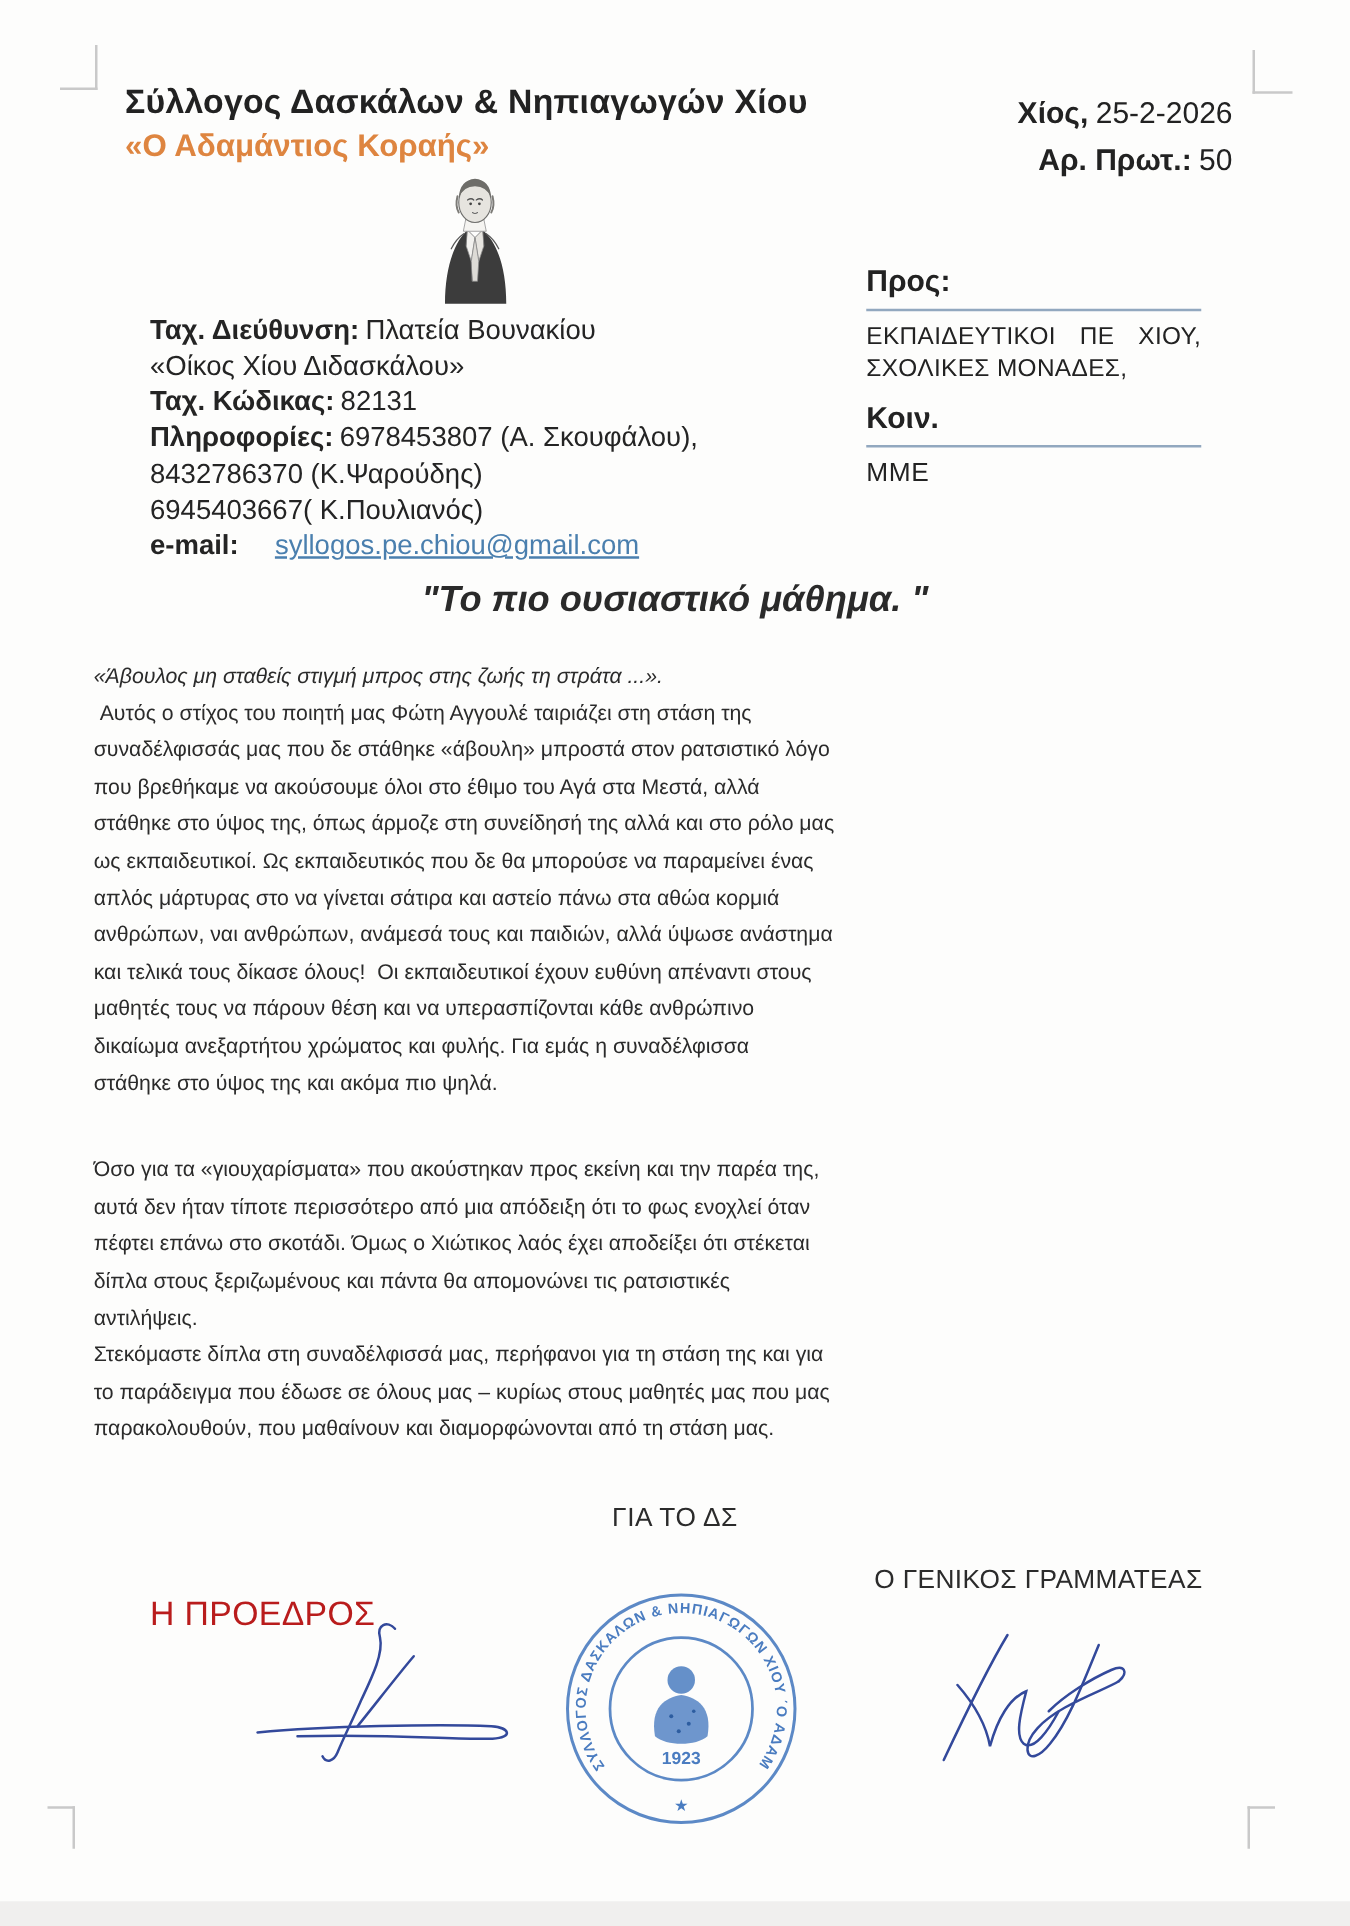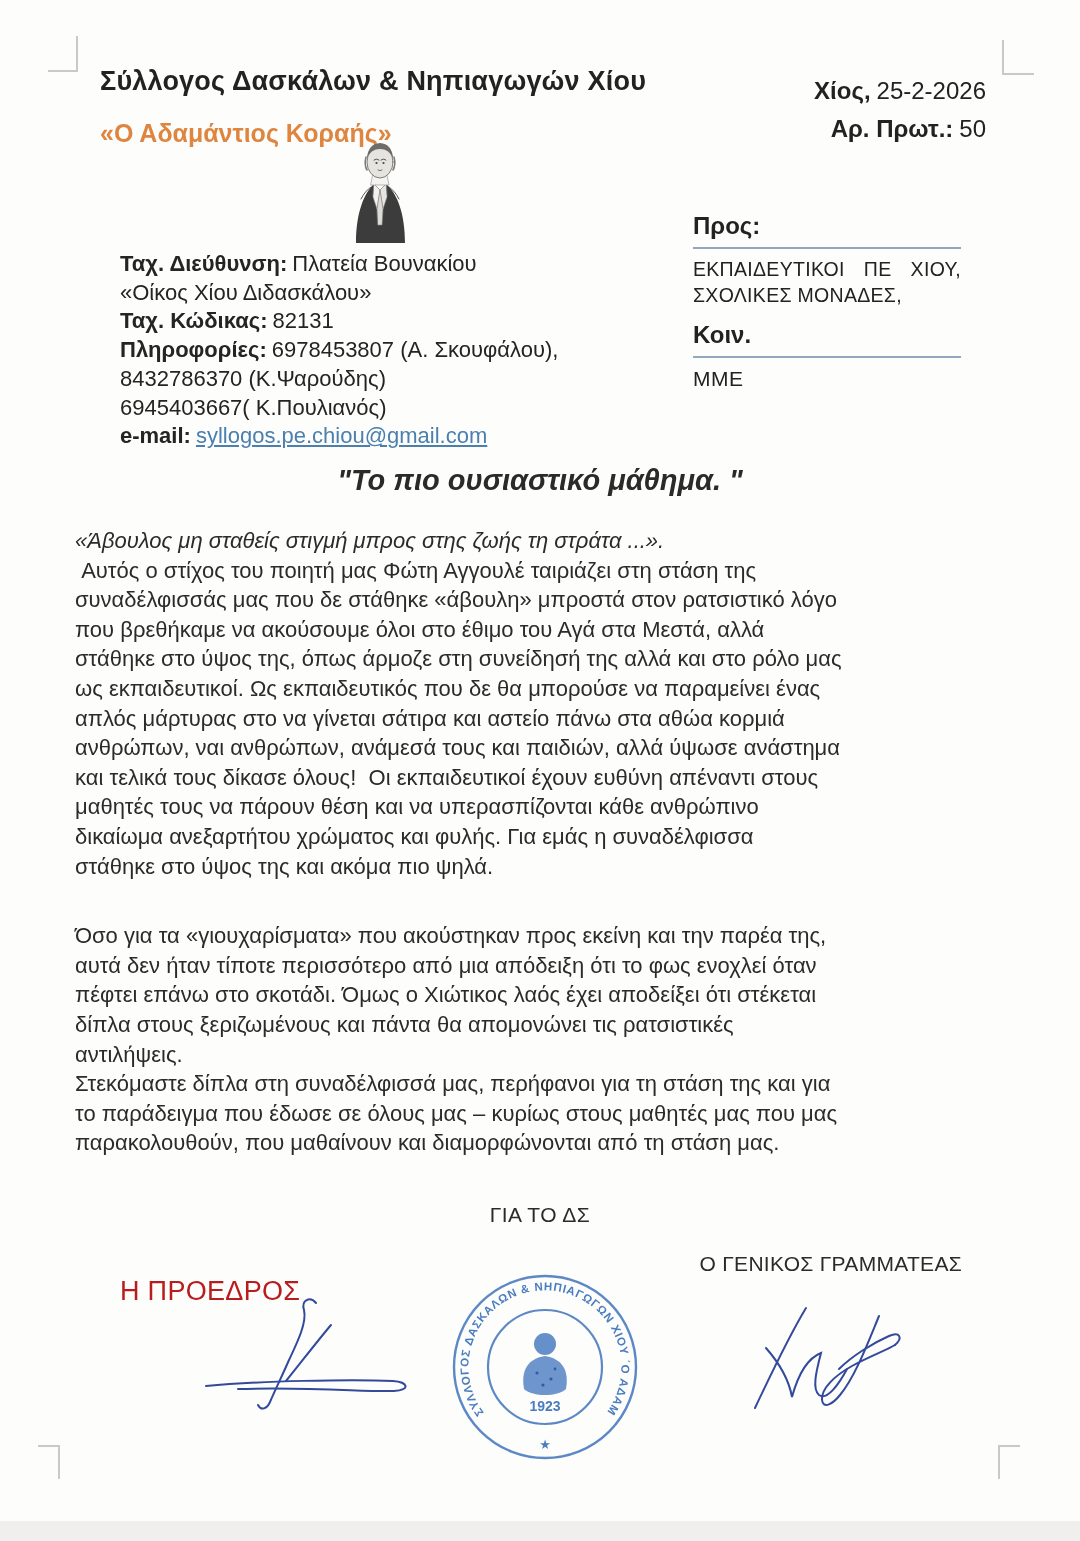--- a/index.html
+++ b/index.html
@@ -10,43 +10,43 @@
   }
   
   .corner{position:absolute;}
   .c-tl{left:48px;top:36px;width:28px;height:34px;border-right:2px solid #c9c9c9;border-bottom:2px solid #c9c9c9;}
   .c-tr{left:1002px;top:40px;width:30px;height:33px;border-left:2px solid #c9c9c9;border-bottom:2px solid #c9c9c9;}
   .c-bl{left:38px;top:1445px;width:20px;height:32px;border-top:2px solid #c9c9c9;border-right:2px solid #c9c9c9;}
   .c-br{left:998px;top:1445px;width:20px;height:32px;border-top:2px solid #c9c9c9;border-left:2px solid #c9c9c9;}
 
   .org-header{position:absolute;left:100px;top:66px;width:600px;text-align:left;}
   .org-name{font-size:27px;font-weight:700;color:#222;letter-spacing:.2px;}
-  .org-subtitle{font-size:25px;font-weight:700;color:#DE8540;margin-top:22px;}
+  .org-subtitle{font-size:25px;font-weight:700;color:#DE8540;margin-top:6px;}
 
   .meta{position:absolute;left:748px;top:72px;width:238px;text-align:right;font-size:24px;line-height:38px;color:#222;}
   .meta .lbl{font-weight:700;margin-right:6px;}
 
   .portrait{position:absolute;left:347px;top:139px;}
 
   .contact{position:absolute;left:120px;top:250px;width:470px;font-size:22px;line-height:28.7px;color:#242424;}
   .contact .lbl{font-weight:700;margin-right:5px;}
-  .email-link{color:#4A7FAE;text-decoration:underline;cursor:pointer;}
+  .email-link{color:#4A7FAE;text-decoration:underline;cursor:pointer;margin-left:24px;}
 
   .recipients{position:absolute;left:693px;top:212px;width:268px;color:#222;}
   .recip-label{font-size:24px;font-weight:700;}
   .recip-rule{height:0;border-top:2px solid #92A8BF;margin:7px 0 9px 0;}
   .recip-caps1{font-size:19.5px;letter-spacing:.3px;text-align:justify;text-align-last:justify;}
   .recip-caps2{font-size:19.5px;letter-spacing:.3px;margin-top:3px;}
   .recip-cc-label{font-size:24px;font-weight:700;margin-top:14px;}
   .recip-cc-value{font-size:21px;letter-spacing:.5px;margin-top:3px;}
 
   .title{position:absolute;left:0;top:464px;width:1080px;text-align:center;
     font-size:29px;font-weight:700;font-style:italic;color:#2a2a2a;}
 
-  .body-text{position:absolute;left:75px;top:526px;width:950px;font-size:22px;line-height:29.6px;color:#2b2b2b;}
+  .body-text{position:absolute;left:75px;top:526px;width:950px;font-size:17px;line-height:29.6px;color:#2b2b2b;}
   .quote{font-style:italic;white-space:pre-wrap;}
   .para{white-space:pre-wrap;}
   .para.gap{margin-top:40px;}
 
   .for-board{position:absolute;left:0;top:1203px;width:1080px;text-align:center;font-size:21px;letter-spacing:.5px;color:#2b2b2b;}
   .president{position:absolute;left:120px;top:1252px;font-size:27px;letter-spacing:.3px;color:#b91c1c;margin-top:24px;}
   .secretary{position:absolute;left:600px;top:1252px;width:362px;text-align:right;font-size:21px;letter-spacing:.3px;color:#2b2b2b;}
 
   .sig{position:absolute;}
   .sig-left{left:198px;top:1293px;}

